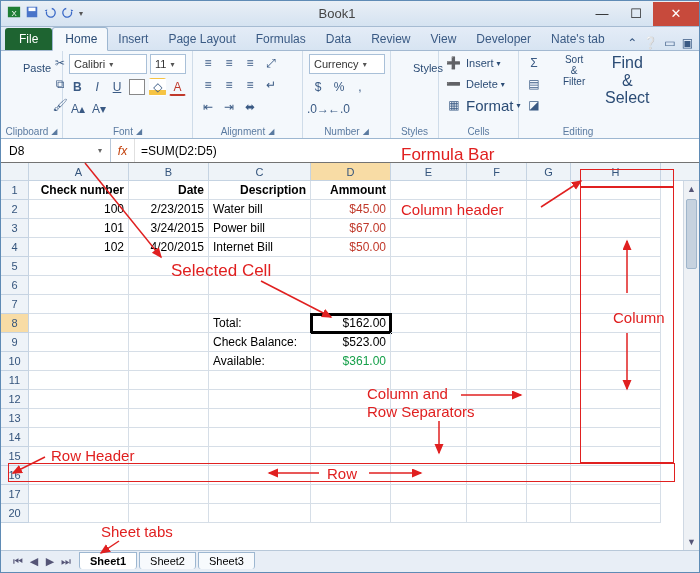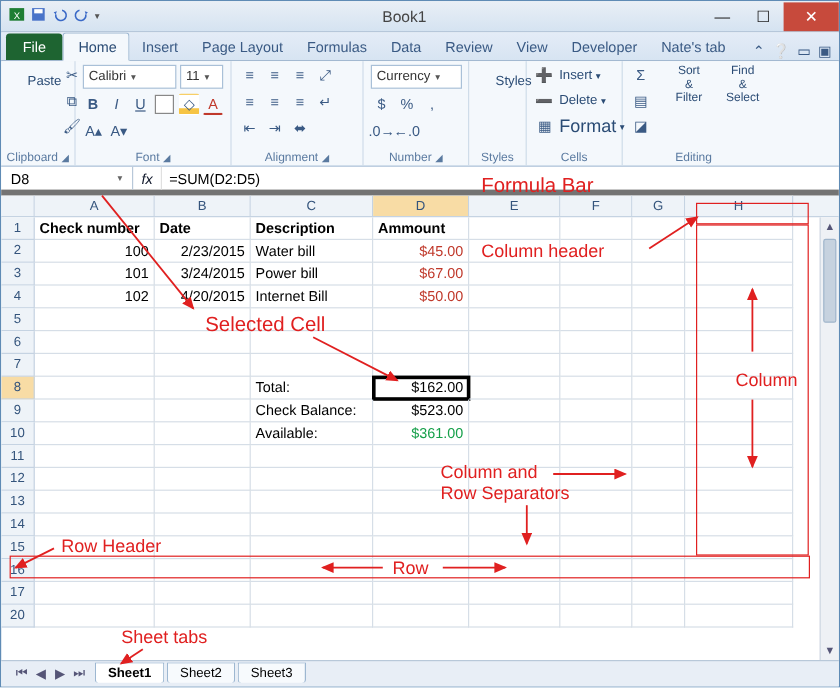--- a/index.html
+++ b/index.html
@@ -32,41 +32,41 @@
   .bigbtn { display: flex; flex-direction: row; align-items: center; gap: 16px; width: 40px; }
   .bigbtn svg { width: 28px; height: 28px; }
   .smcol { display: flex; flex-direction: column; gap: 3px; }
   .smrow { display: flex; gap: 3px; align-items:center; }
   .smbtn { width: 18px; height: 18px; display: flex; align-items: center; justify-content: center; border: 1px solid transparent; border-radius: 2px; font-size: 12px; color:#3a5a84; }
   .combo { height: 20px; border: 1px solid #a9c0d8; background: #fff; display: flex; align-items: center; padding: 0 4px; font-size: 11px; color: #333; gap: 4px; }
   .combo .caret { font-size: 8px; color: #555; }
   .square { width: 16px; height: 16px; border: 1px solid #888; background:#fff; }
 
   
-  .fbar { height: 24px; border-bottom: 5px solid #737373; display: flex; align-items: center; font-size: 12px; background: #fff; }
+  .fbar { height: 24px; border-bottom: 1px solid #737373; display: flex; align-items: center; font-size: 12px; background: #fff; }
   .namebox { width: 110px; border-right: 1px solid #b8c8d9; padding: 0 8px; display:flex; align-items:center; justify-content:space-between; height:100%; }
   .namebox .caret { font-size:8px; color:#666; }
-  .fx { width: 24px; text-align: center; font-style: italic; color: #0f172a; border-right: 1px solid #e0e0e0; height:100%; display:flex; align-items:center; justify-content:center; }
+  .fx { width: 24px; text-align: center; font-style: italic; color: #c2410c; border-right: 1px solid #e0e0e0; height:100%; display:flex; align-items:center; justify-content:center; }
   .formula-input { flex: 1; padding: 0 6px; position: relative; }
 
   
   .gridwrap { flex: 1; display: flex; flex-direction: column; position: relative; overflow: hidden; }
   .colhdrs { display: flex; height: 18px; background: #eef3f8; border-bottom: 1px solid #c5d3e2; font-size: 11px; }
   .corner { width: 28px; border-right: 1px solid #c5d3e2; background:#eef3f8; }
   .ch { border-right: 1px solid #c5d3e2; text-align: center; line-height: 18px; color:#34547c; background:#eef3f8; }
   .ch.sel { background: #f8dca5; }
   .rows { flex: 1; overflow: hidden; position:relative; }
   .row { display: flex; height: 19px; }
   .rh { width: 28px; border-right: 1px solid #c5d3e2; border-bottom: 1px solid #c5d3e2; text-align: center; font-size: 11px; line-height: 19px; color:#34547c; background:#eef3f8; }
   .rh.sel { background: #f8dca5; }
   .cell { border-right: 1px solid #d6dee7; border-bottom: 1px solid #d6dee7; font-size: 12px; line-height: 19px; padding: 0 4px; overflow: hidden; white-space: nowrap; }
   .right { text-align: right; }
   .red { color: #c0392b; }
   .green { color: #16a04a; }
-  .hdr-cell { font-weight: bold; text-align: left; }
+  .hdr-cell { font-weight: bold; text-align: right; }
   .selcell { outline: 3px solid #000; outline-offset: -2px; background:#fff; }
 
   
   .cA { width: 100px; } .cB { width: 80px; } .cC { width: 102px; } .cD { width: 80px; }
   .cE { width: 76px; } .cF { width: 60px; } .cG { width: 44px; } .cH { width: 90px; }
 
   
   .sheetbar { height: 22px; display: flex; align-items: center; font-size: 11px; background: #e8eef6; border-top: 1px solid #b8c8d9; padding-left: 10px; }
   .sheet-nav { display:flex; gap:2px; margin-right:6px; color:#557; }
   .sheet-nav span{ width:14px; text-align:center; }
@@ -298,21 +298,21 @@
               <path d="M6 6 h20 l-8 10 v10 l-4 -3 v-7 z" fill="#6b8fc0" stroke="#3a5a84"></path>
             </svg>
           <span style="font-size:10px;text-align:center;line-height:1.1">Sort &amp; Filter</span>
         </div>
         <div class="bigbtn" style="width:38px">
           <svg viewBox="0 0 32 32">
               <circle cx="12" cy="12" r="7" fill="none" stroke="#3a5a84" stroke-width="2"></circle>
               <circle cx="20" cy="16" r="7" fill="none" stroke="#3a5a84" stroke-width="2"></circle>
               <line x1="24" y1="22" x2="30" y2="28" stroke="#3a5a84" stroke-width="2"></line>
             </svg>
-          <span style="font-size:10px;text-align:center;line-height:1.1">Find &amp; Select</span>
+          <span style="font-size:16px;text-align:center;line-height:1.1">Find &amp; Select</span>
         </div>
       </div>
       <div class="grp-label">
           <span>Editing</span>
         </div>
     </div>
   </div>
 
   <div class="fbar">
     <div class="namebox">

